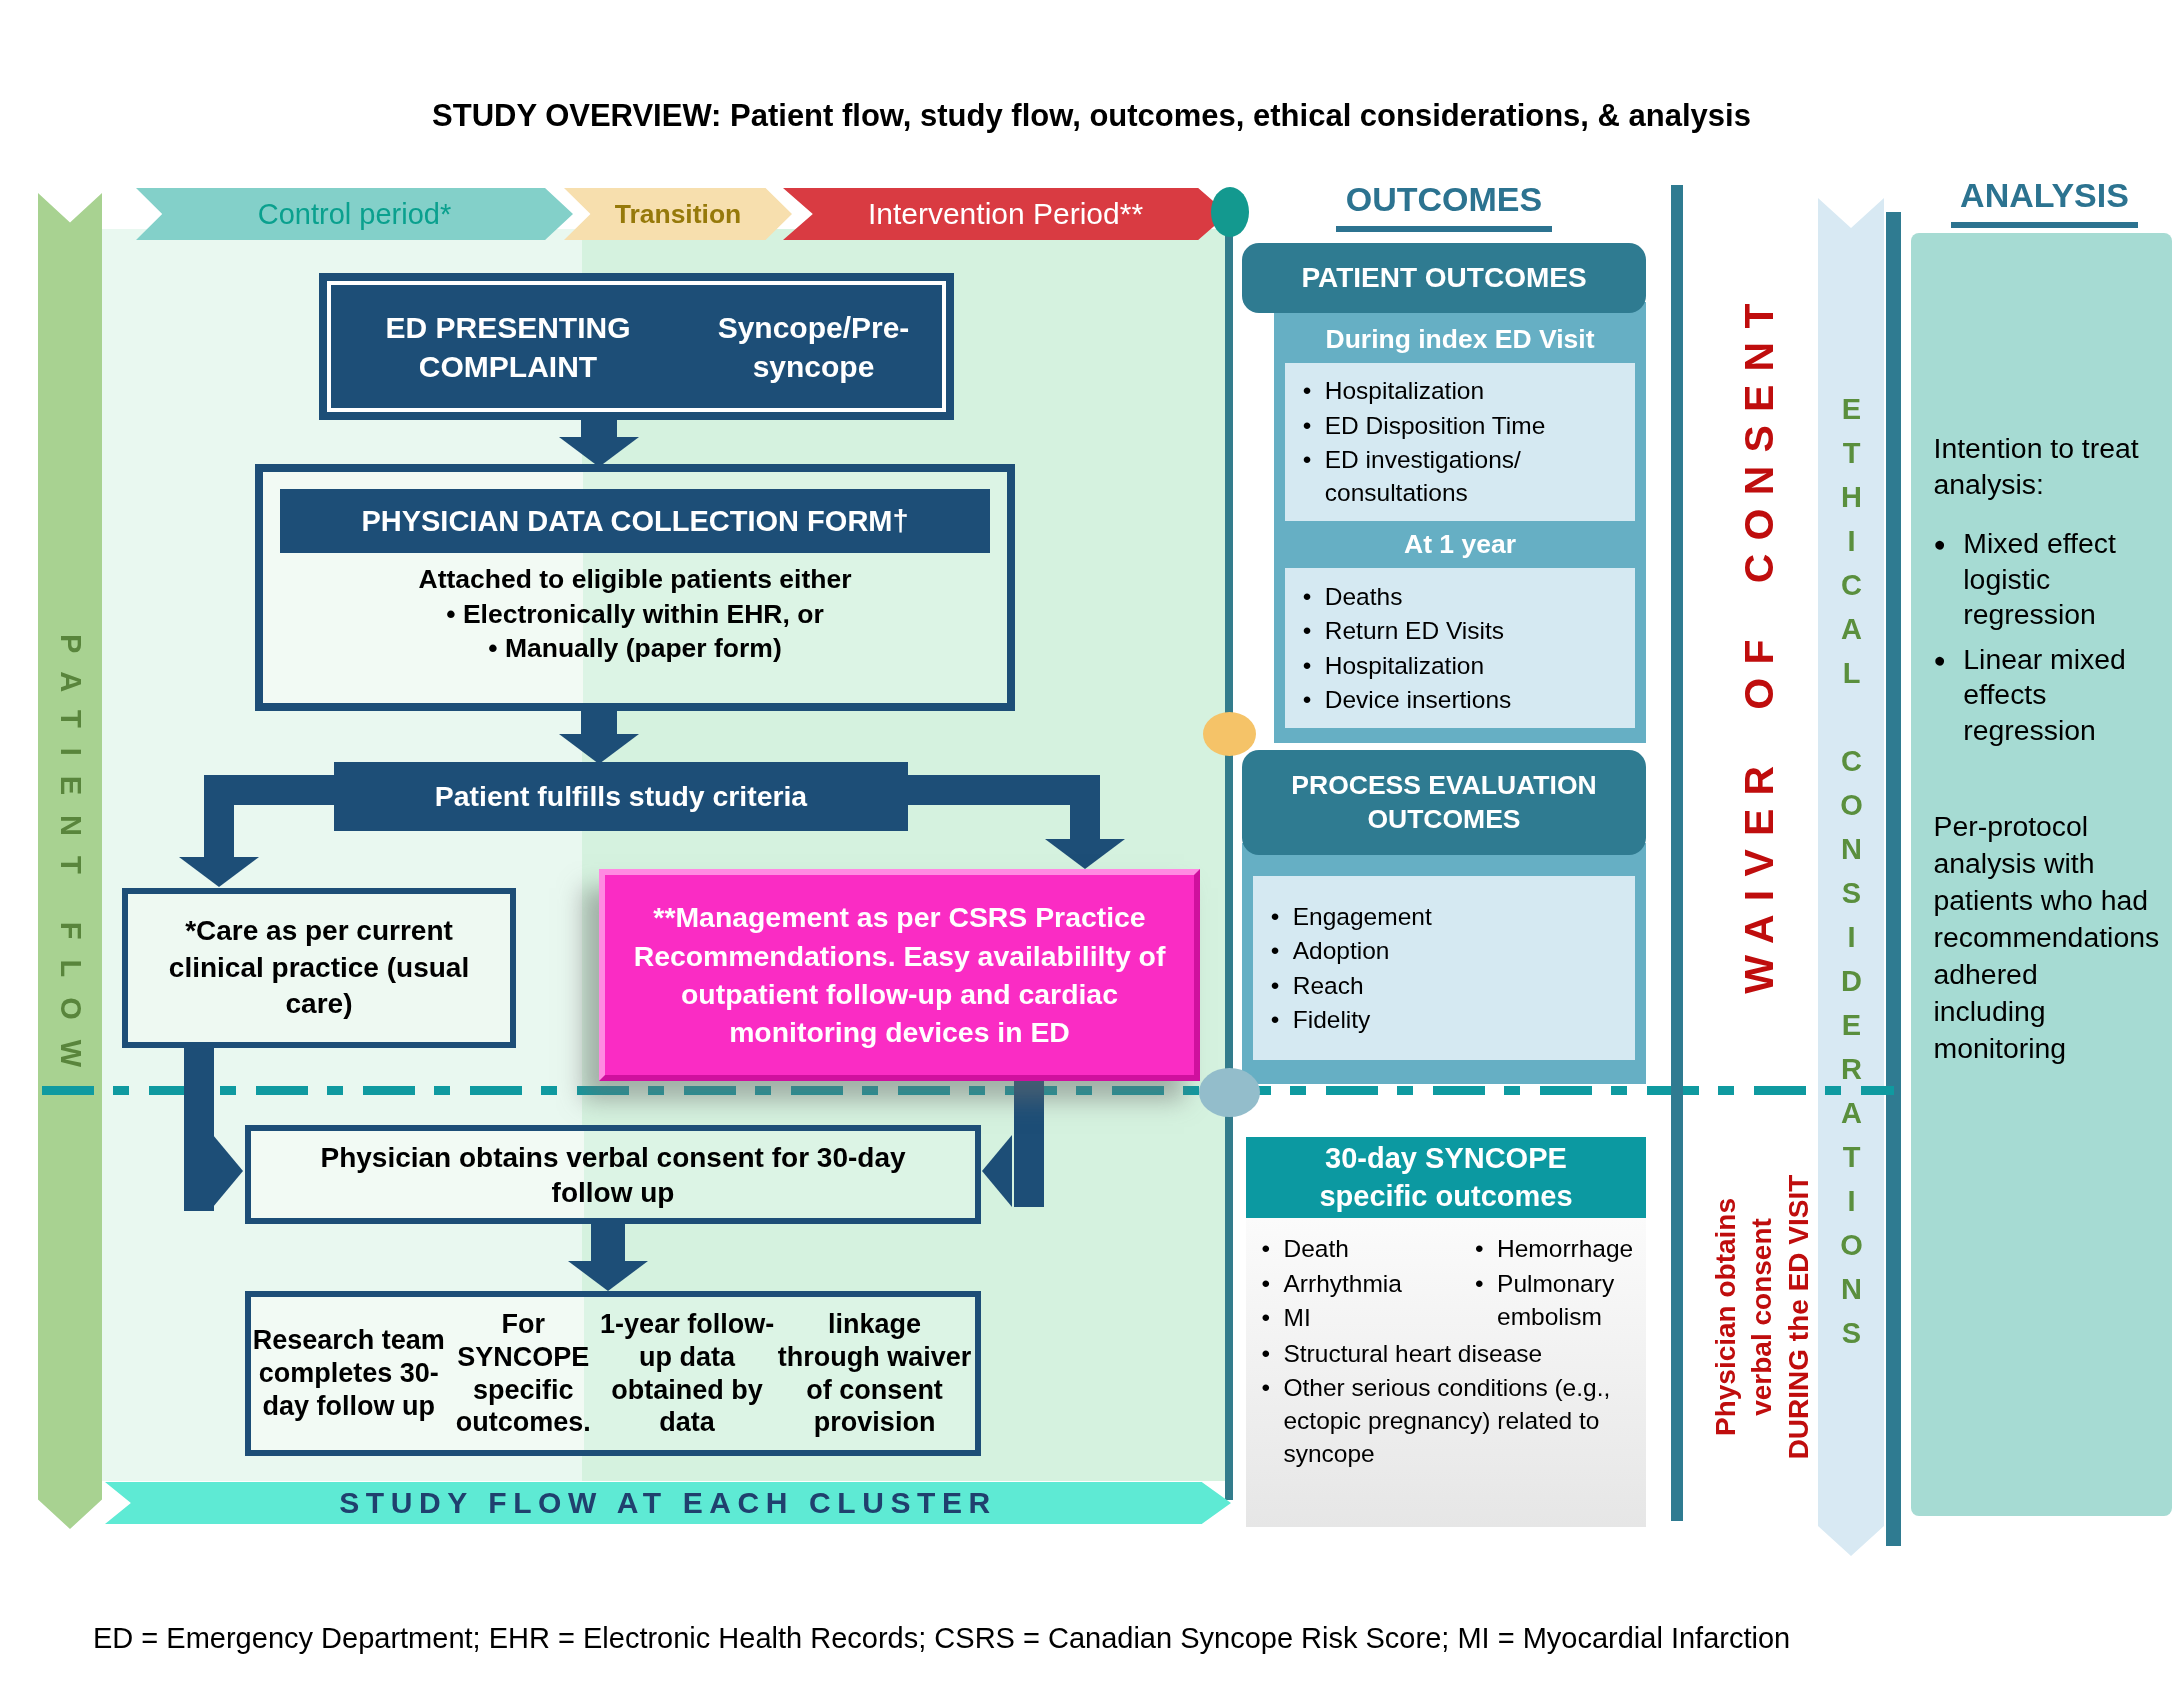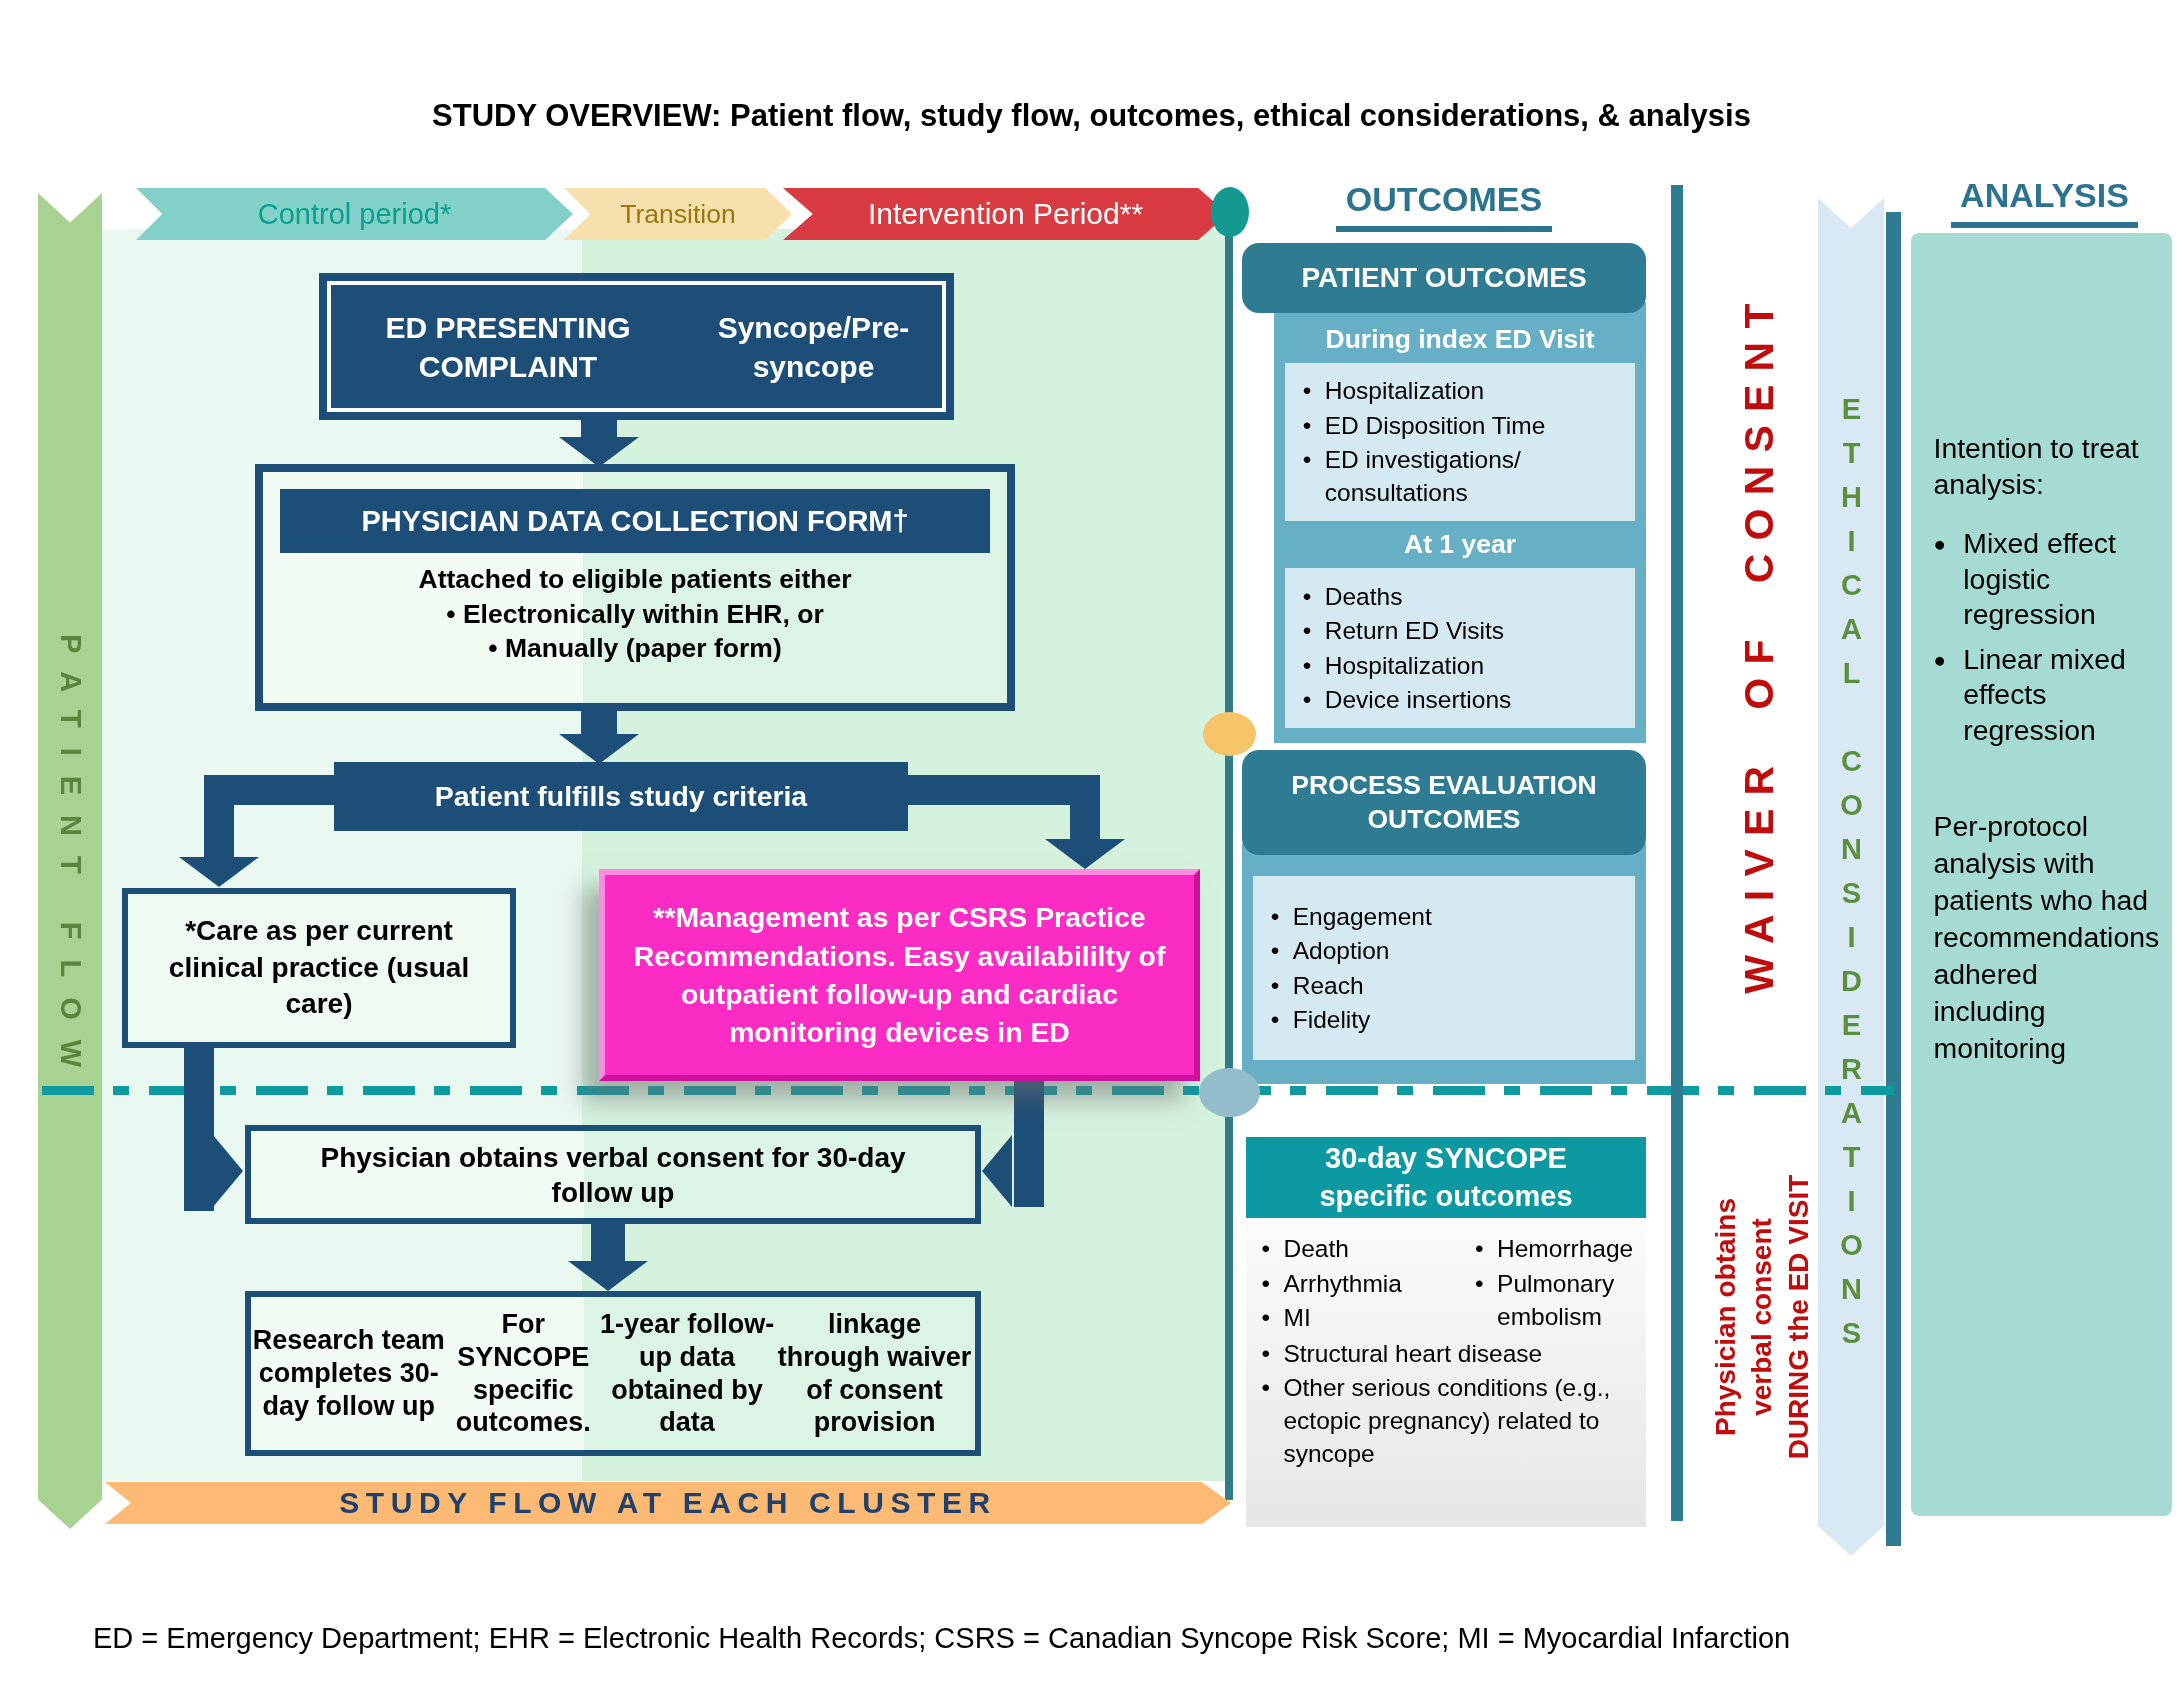--- a/index.html
+++ b/index.html
@@ -18,21 +18,21 @@
   .bg-right{left:582px;top:229px;width:646px;height:1252px;background:#d5f2df;z-index:0;}
 
   
   .ribbon-green{left:38px;top:193px;width:64px;height:1336px;background:#a8d291;z-index:1;
     clip-path:polygon(0 0,50% 2.2%,100% 0,100% 97.8%,50% 100%,0 97.8%);}
   .ribbon-green .vtxt{width:100%;height:100%;display:flex;align-items:center;justify-content:center;
     writing-mode:vertical-lr;text-orientation:sideways;font-size:29px;font-weight:bold;
     color:#59853c;letter-spacing:20px;}
 
   
-  .chev{z-index:2;font-weight:normal;}
+  .chev{z-index:2;font-weight:bold;}
   .arr-control{left:136px;top:188px;width:437px;height:52px;background:#83d0c9;
     clip-path:polygon(0 0,93.6% 0,100% 50%,93.6% 100%,0 100%,6% 50%);color:#0aa08e;font-size:29px;font-weight:normal;}
   .arr-trans{left:564px;top:188px;width:228px;height:52px;background:#f7dfae;
     clip-path:polygon(0 0,88.4% 0,100% 50%,88.4% 100%,0 100%,11.6% 50%);color:#96790a;font-size:26.5px;}
   .arr-interv{left:783px;top:188px;width:445px;height:52px;background:#d93b42;
     clip-path:polygon(0 0,93.3% 0,100% 50%,93.3% 100%,0 100%,6.7% 50%);color:#ffffff;font-size:30px;font-weight:normal;}
 
   
   .vline-mid{left:1225px;top:218px;width:8px;height:1282px;background:#337c8c;z-index:2;}
   .vline-sep{left:1671px;top:185px;width:12px;height:1336px;background:#2f7b91;z-index:3;}
@@ -60,21 +60,21 @@
   .box-pink{left:599px;top:869px;width:601px;height:212px;background:#fa2cc4;
     border:6.6px solid;border-color:#ff8ae2 #cf109e #cf109e #ff8ae2;
     box-shadow:-16px 18.5px 22.5px rgba(110,110,110,.5);color:#fff;font-weight:bold;font-size:28.4px;
     line-height:1.35;padding:0 20px;}
   .box-consent{left:245px;top:1125px;width:736px;height:99px;border:6.6px solid #1d4e77;
     background:linear-gradient(90deg,#f2faf4 0 46%,#dcf4e5 46% 100%);
     color:#000;font-weight:bold;font-size:28px;line-height:1.25;padding:0 26.5px;}
   .box-research{left:245px;top:1291px;width:736px;height:165px;border:6.6px solid #1d4e77;
     background:linear-gradient(90deg,#f2faf4 0 46%,#dcf4e5 46% 100%);
     color:#000;font-weight:bold;font-size:27px;line-height:1.22;}
-  .banner-cyan{left:105px;top:1482px;width:1126px;height:42px;background:#fdba74;z-index:4;
+  .banner-cyan{left:105px;top:1482px;width:1126px;height:42px;background:#5eead4;z-index:4;
     clip-path:polygon(0 0,97.4% 0,100% 50%,97.4% 100%,0 100%,2.3% 50%);
     color:#20406e;font-weight:bold;font-size:30px;letter-spacing:6.6px;}
 
   
   .shaft{position:absolute;background:#1d4e77;z-index:3;}
   .tri{position:absolute;width:0;height:0;z-index:3;}
   .tri-down{border-left:40px solid transparent;border-right:40px solid transparent;border-top:30px solid #1d4e77;}
   .tri-right{border-top:36px solid transparent;border-bottom:36px solid transparent;border-left:30px solid #1d4e77;}
   .tri-left{border-top:36px solid transparent;border-bottom:36px solid transparent;border-right:30px solid #1d4e77;}
 

